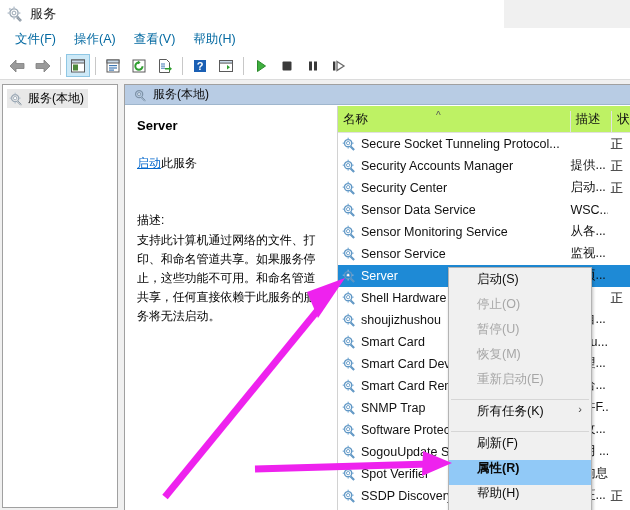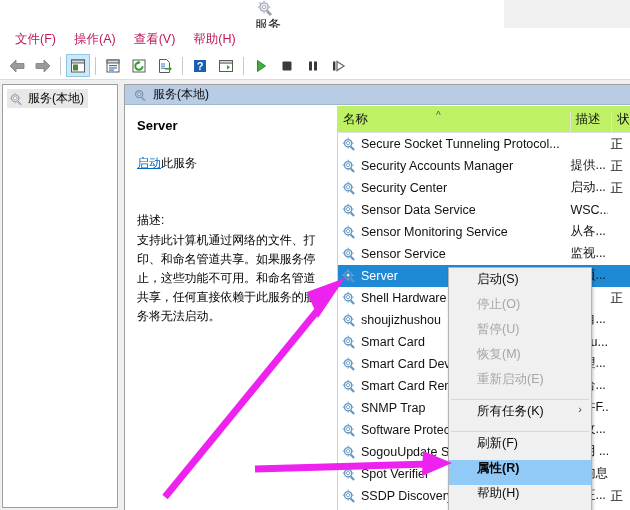--- a/index.html
+++ b/index.html
@@ -25,23 +25,22 @@
   }
 
   
   .titlebar {
     position: absolute;
     left: 0; top: 0;
     width: 504px; height: 28px;
     background: #ffffff;
     display: flex;
     align-items: center;
-    padding-left: 25px;
-    box-sizing: border-box;
-    flex-direction: column;
+    padding-left: 7px;
+    box-sizing: border-box;
   }
   .titlebar .title-text {
     font-size: 13px;
     color: #1a1a1a;
     margin-left: 7px;
     letter-spacing: .3px;
   }
 
   
   .gear-ico { display: inline-block; line-height: 0; }
@@ -52,21 +51,21 @@
     left: 0; top: 28px;
     width: 630px; height: 24px;
     background: #ffffff;
     display: flex;
     align-items: center;
     padding-left: 6px;
     box-sizing: border-box;
   }
   .menubar .mi {
     font-size: 12.5px;
-    color: #be185d;
+    color: #0369a1;
     padding: 2px 9px 3px 9px;
     cursor: default;
     white-space: nowrap;
   }
 
   
   .toolbar {
     position: absolute;
     left: 0; top: 52px;
     width: 630px; height: 28px;

